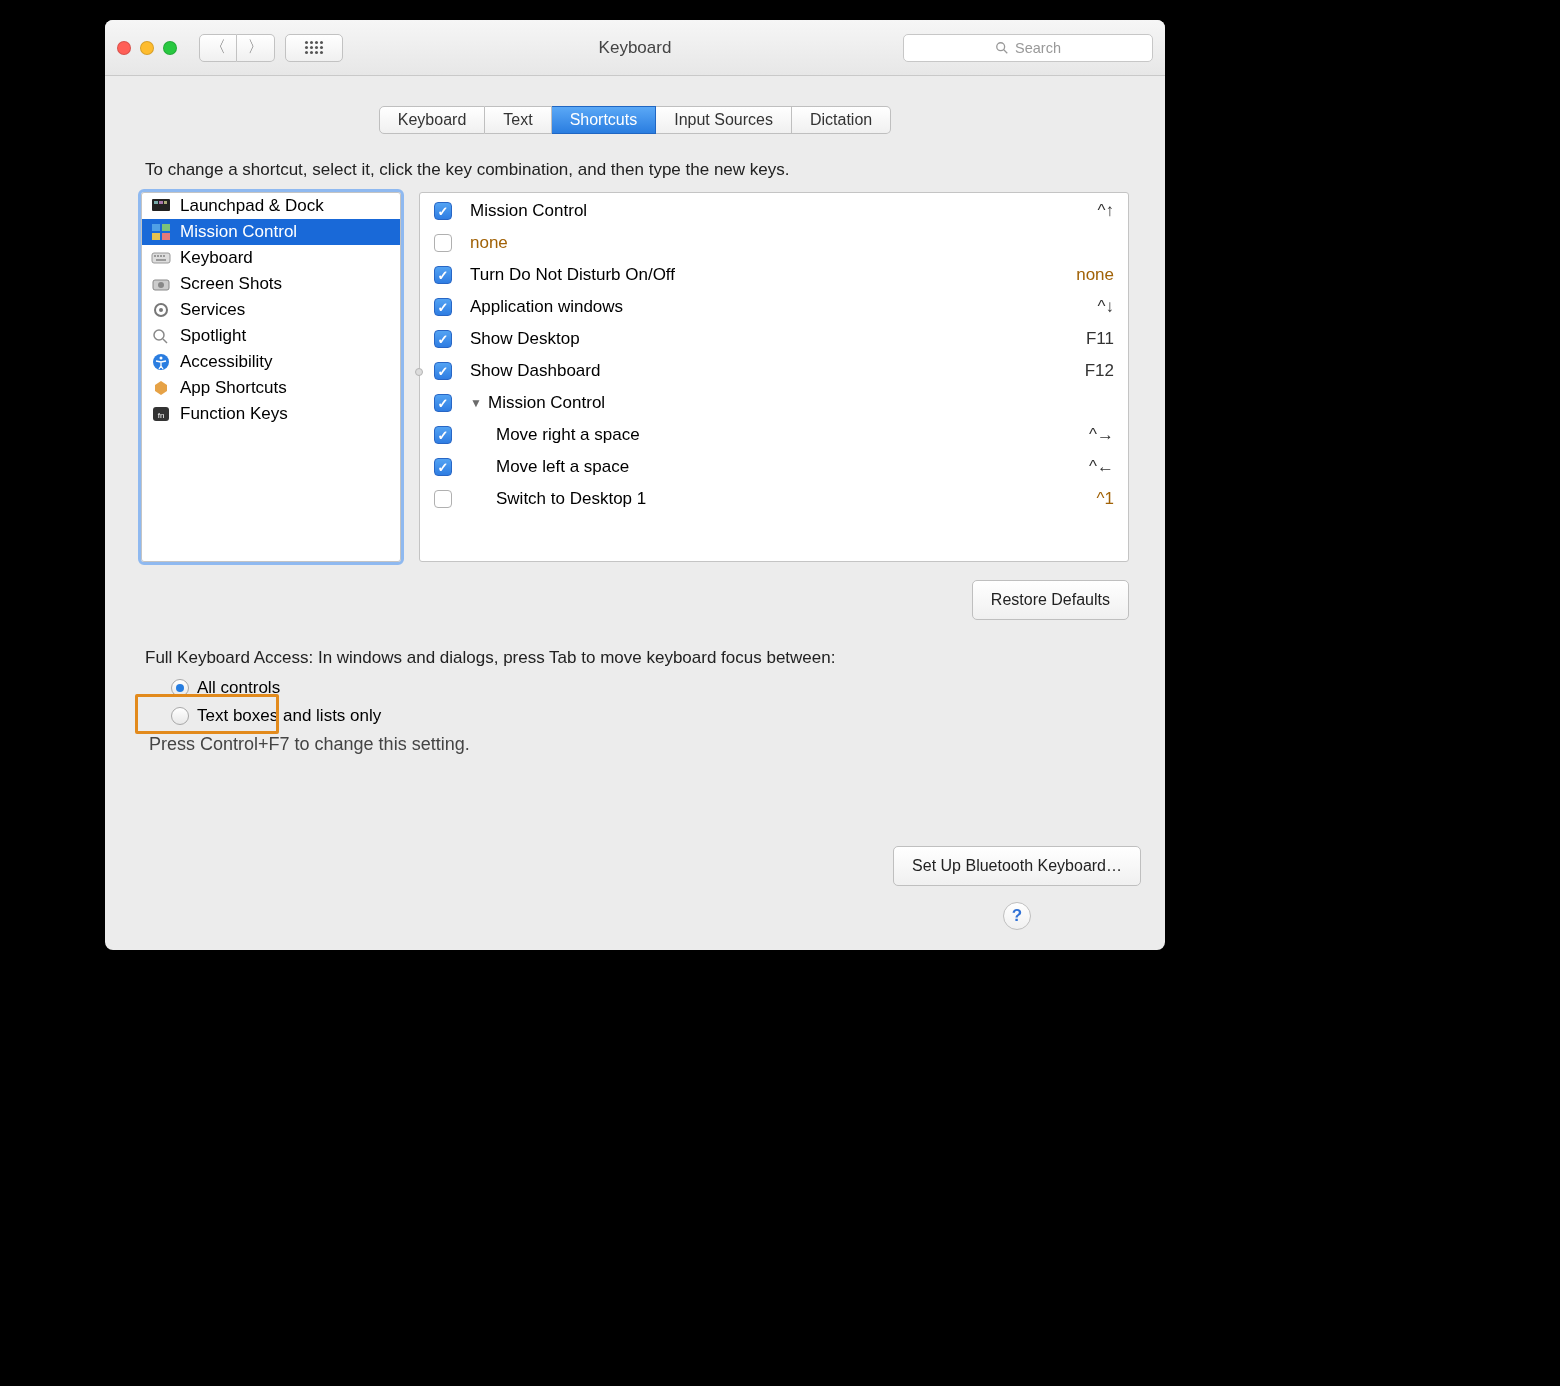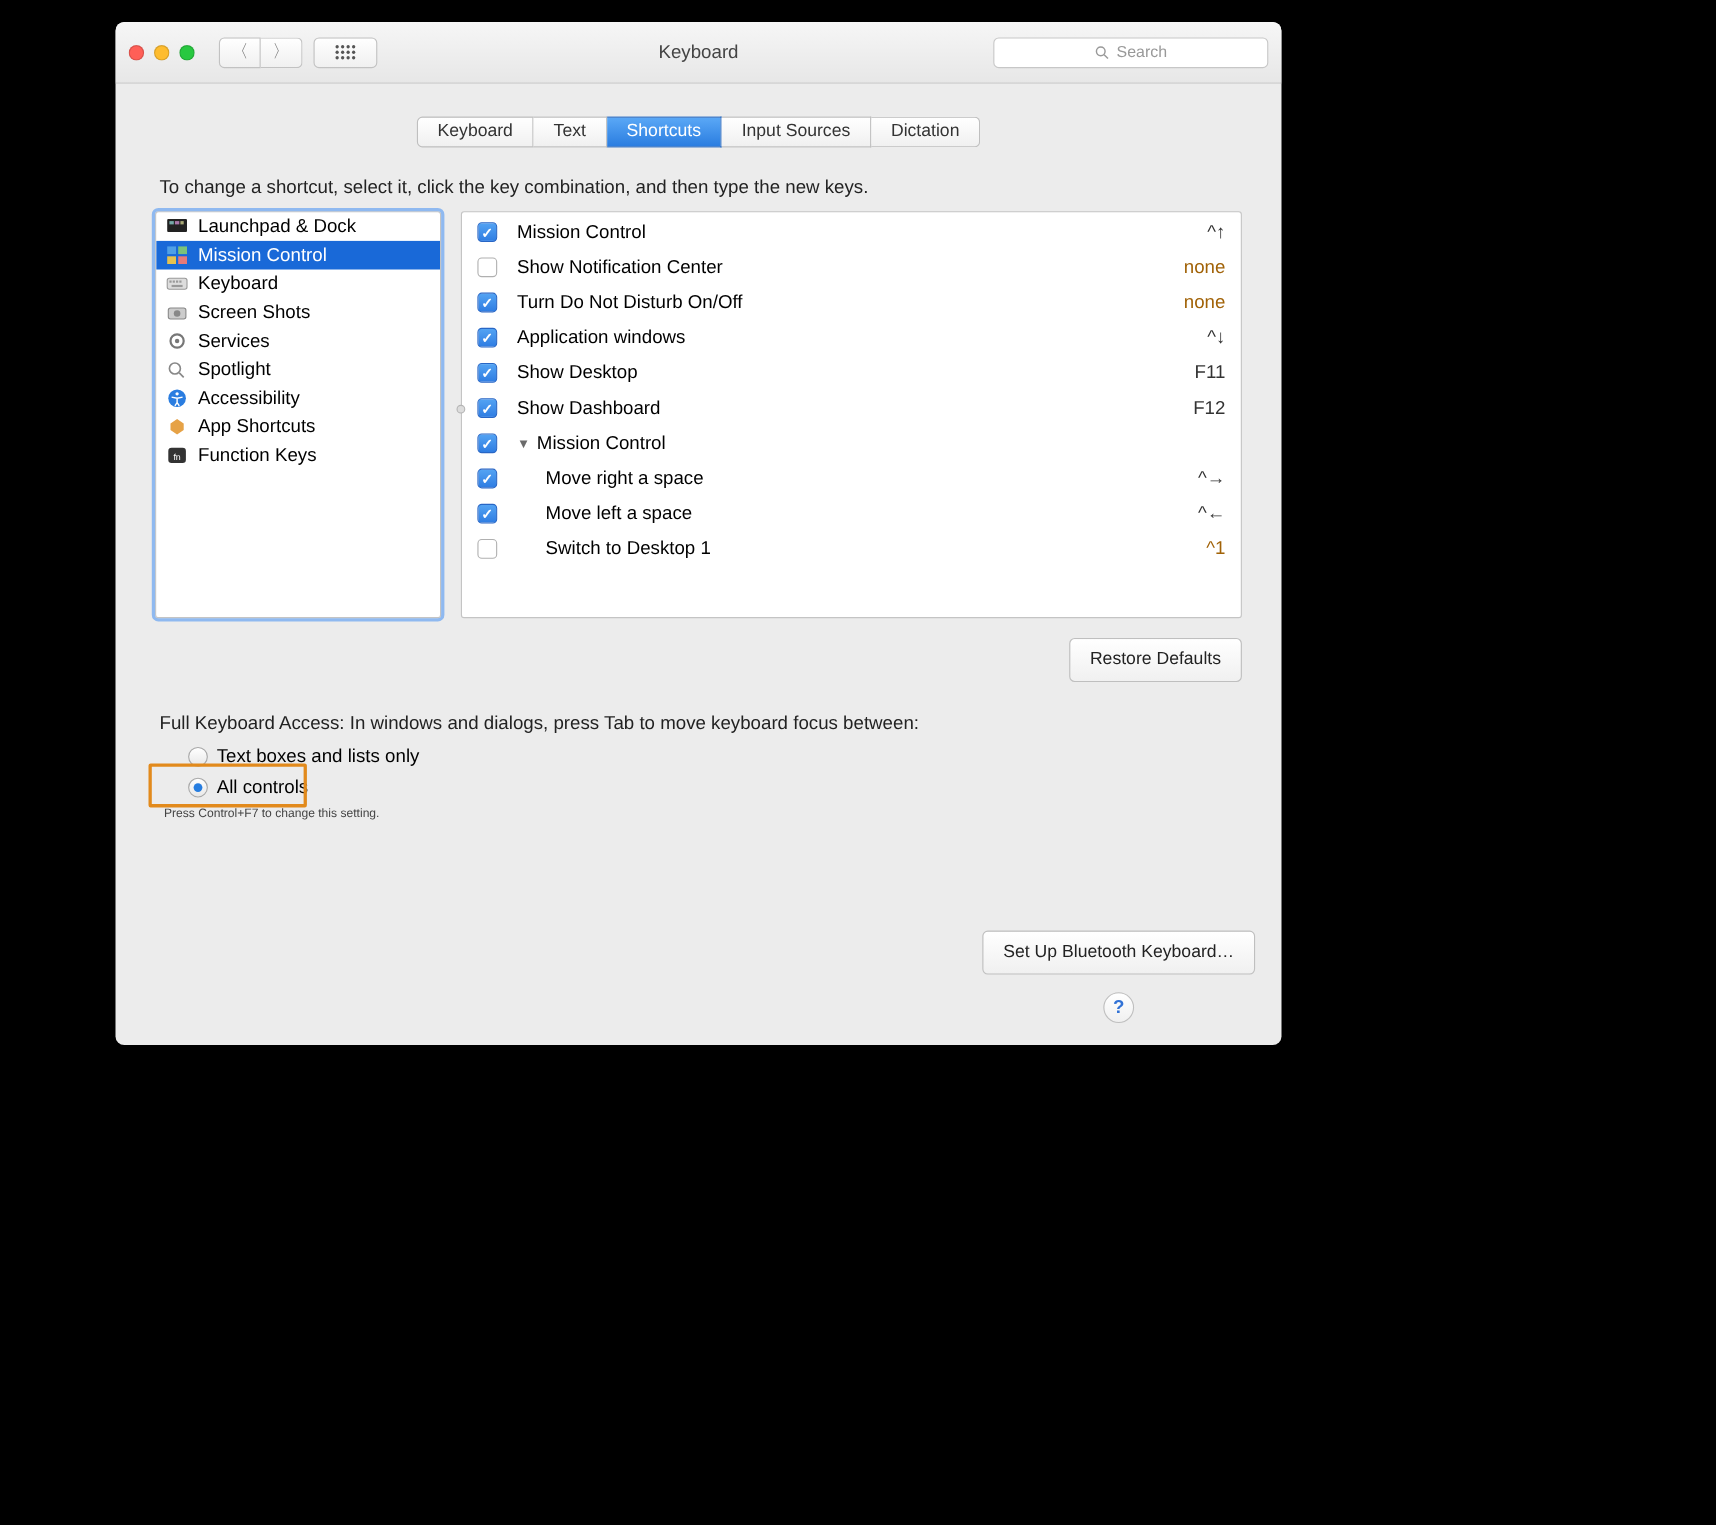--- a/index.html
+++ b/index.html
@@ -179,21 +179,21 @@
   .radio.checked::after{
     content:""; width:8px;height:8px;border-radius:50%;
     background:#267de0;
   }
   .highlight-box {
     position:absolute;
     border:3px solid #e28a1c;
     border-radius:2px;
     pointer-events:none;
   }
-  .hint { font-size:11px; color:#444; margin-top:4px; padding-left:4px; }
+  .hint { font-size:18px; color:#444; margin-top:4px; padding-left:4px; }
 
   .footer {
     position:absolute; bottom:20px; right:24px;
     display:flex; gap:16px; align-items:center;flex-direction:column;
   }
   .help-btn {
     width:28px;height:28px;border-radius:50%;
     border:1px solid #bfbfbf;
     background:linear-gradient(#fff,#f0f0f0);
     color:#3172d6; font-weight:600; font-size:17px;
@@ -355,21 +355,20 @@
       <div class="detail-list">
         <div class="resize-dot"></div>
 
         <div class="detail-row">
           <div class="cb checked"></div>
           <span class="label">Mission Control</span>
           <span class="key">^↑</span>
         </div>
         <div class="detail-row">
           <div class="cb"></div>
-          <span class="label">Show Notification Center</span>
           <span class="key dim">none</span>
         </div>
         <div class="detail-row">
           <div class="cb checked"></div>
           <span class="label">Turn Do Not Disturb On/Off</span>
           <span class="key dim">none</span>
         </div>
         <div class="detail-row">
           <div class="cb checked"></div>
           <span class="label">Application windows</span>
@@ -410,26 +409,26 @@
     </div>
 
     <div class="restore-row">
       <div class="mac-btn">Restore Defaults</div>
     </div>
 
     <div class="fka">
       <div class="fka-label">Full Keyboard Access: In windows and dialogs, press Tab to move keyboard focus between:</div>
       <div class="radio-group" style="position:relative;">
         <div class="radio-row">
+          <div class="radio checked"></div>
+          <span>All controls</span>
+        </div>
+        <div class="radio-row">
           <div class="radio"></div>
           <span>Text boxes and lists only</span>
-        </div>
-        <div class="radio-row">
-          <div class="radio checked"></div>
-          <span>All controls</span>
         </div>
         <div class="highlight-box" style="left:-10px; top:20px; width:144px; height:40px;"></div>
       </div>
       <div class="hint">Press Control+F7 to change this setting.</div>
     </div>
   </div>
 
   <div class="footer">
     <div class="mac-btn">Set Up Bluetooth Keyboard…</div>
     <div class="help-btn">?</div>

